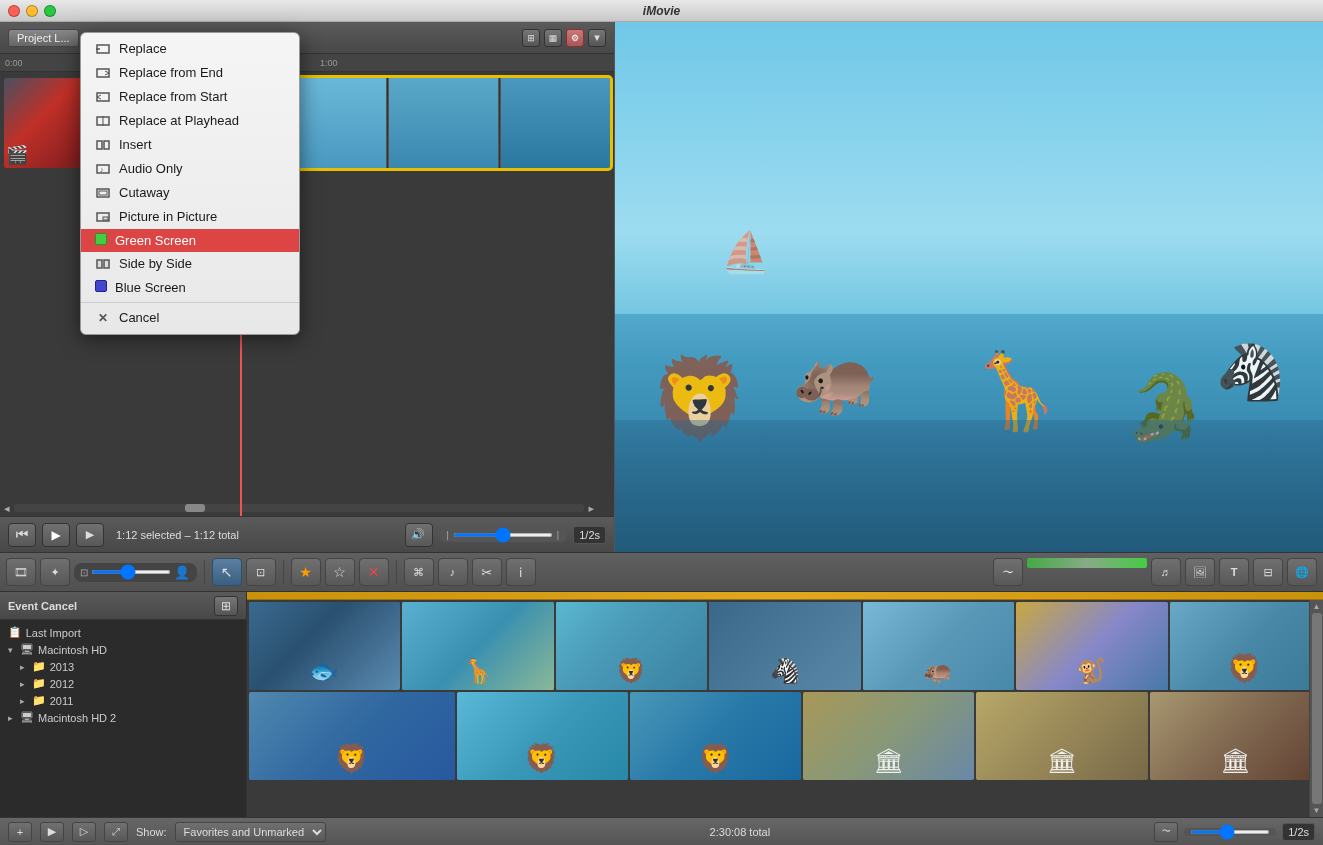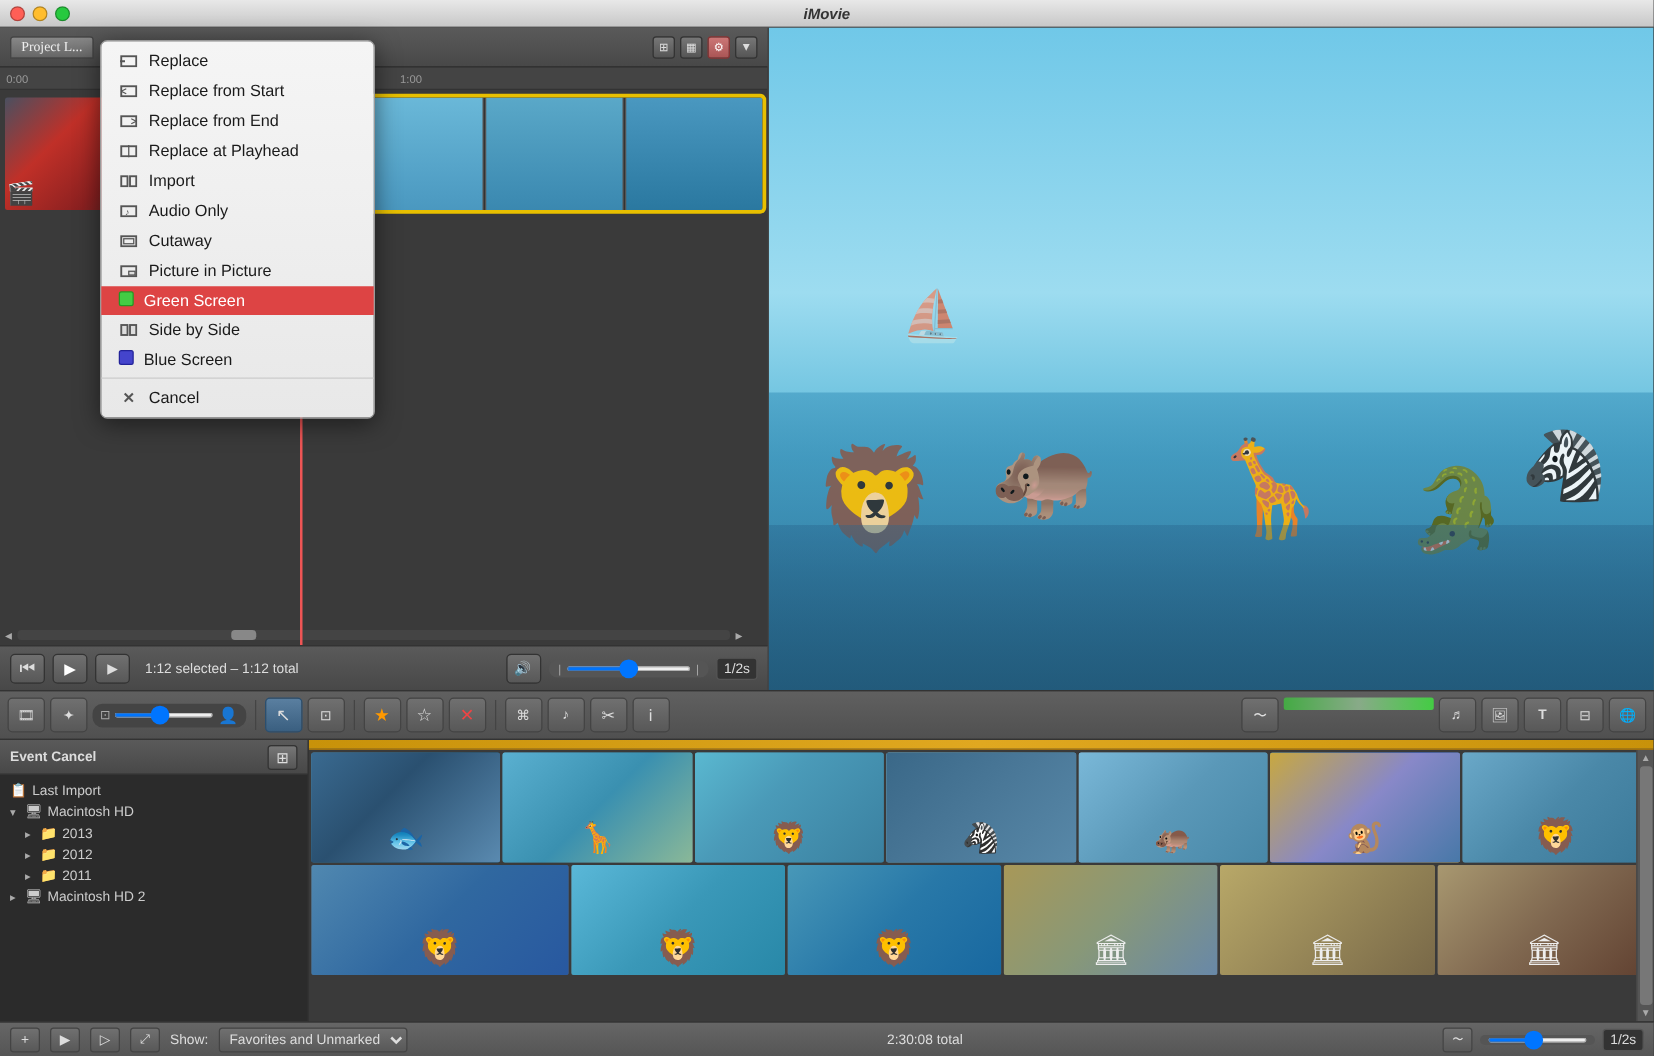--- a/index.html
+++ b/index.html
@@ -69,21 +69,20 @@
       position: relative;
     }
 
     #project-header {
       background: linear-gradient(to bottom, #5a5a5a, #484848);
       height: 32px;
       display: flex;
       align-items: center;
       padding: 0 8px;
       border-bottom: 1px solid #333;
-      font-family: Liberation Serif, serif;
     }
     #project-header .header-right {
       margin-left: auto;
       display: flex;
       gap: 4px;
     }
     .proj-btn-icon {
       width: 18px; height: 18px;
       background: linear-gradient(to bottom, #777, #555);
       border: 1px solid #333;
@@ -825,56 +824,56 @@
           <line x1="0" y1="5" x2="4" y2="5" stroke="#555" stroke-width="1.5"></line>
         </svg>
     </div>
     <span>Replace</span>
   </div>
 
   <div class="menu-item">
     <div class="menu-icon">
       <svg width="14" height="10" viewBox="0 0 14 10">
           <rect x="1" y="1" width="12" height="8" fill="none" stroke="#555" stroke-width="1.5"></rect>
+          <line x1="13" y1="5" x2="9" y2="3" stroke="#555" stroke-width="1"></line>
+          <line x1="13" y1="5" x2="9" y2="7" stroke="#555" stroke-width="1"></line>
+        </svg>
+    </div>
+    <span>Replace from End</span>
+  </div>
+
+  <div class="menu-item">
+    <div class="menu-icon">
+      <svg width="14" height="10" viewBox="0 0 14 10">
+          <rect x="1" y="1" width="12" height="8" fill="none" stroke="#555" stroke-width="1.5"></rect>
           <line x1="1" y1="5" x2="5" y2="3" stroke="#555" stroke-width="1"></line>
           <line x1="1" y1="5" x2="5" y2="7" stroke="#555" stroke-width="1"></line>
         </svg>
     </div>
     <span>Replace from Start</span>
-  </div>
-
-  <div class="menu-item">
-    <div class="menu-icon">
-      <svg width="14" height="10" viewBox="0 0 14 10">
-          <rect x="1" y="1" width="12" height="8" fill="none" stroke="#555" stroke-width="1.5"></rect>
-          <line x1="13" y1="5" x2="9" y2="3" stroke="#555" stroke-width="1"></line>
-          <line x1="13" y1="5" x2="9" y2="7" stroke="#555" stroke-width="1"></line>
-        </svg>
-    </div>
-    <span>Replace from End</span>
   </div>
 
   <div class="menu-item">
     <div class="menu-icon">
       <svg width="14" height="10" viewBox="0 0 14 10">
           <rect x="1" y="1" width="12" height="8" fill="none" stroke="#555" stroke-width="1.5"></rect>
           <line x1="7" y1="0" x2="7" y2="10" stroke="#555" stroke-width="1"></line>
         </svg>
     </div>
     <span>Replace at Playhead</span>
   </div>
 
   <div class="menu-item">
     <div class="menu-icon">
       <svg width="14" height="10" viewBox="0 0 14 10">
           <rect x="1" y="1" width="5" height="8" fill="none" stroke="#555" stroke-width="1.5"></rect>
           <rect x="8" y="1" width="5" height="8" fill="none" stroke="#555" stroke-width="1.5"></rect>
         </svg>
     </div>
-    <span>Import</span>
+    <span>Insert</span>
   </div>
 
   <div class="menu-item">
     <div class="menu-icon">
       <svg width="14" height="10" viewBox="0 0 14 10">
           <rect x="1" y="1" width="12" height="8" fill="none" stroke="#555" stroke-width="1.5"></rect>
           <text x="4" y="8" font-size="7" fill="#555">♪</text>
         </svg>
     </div>
     <span>Audio Only</span>

